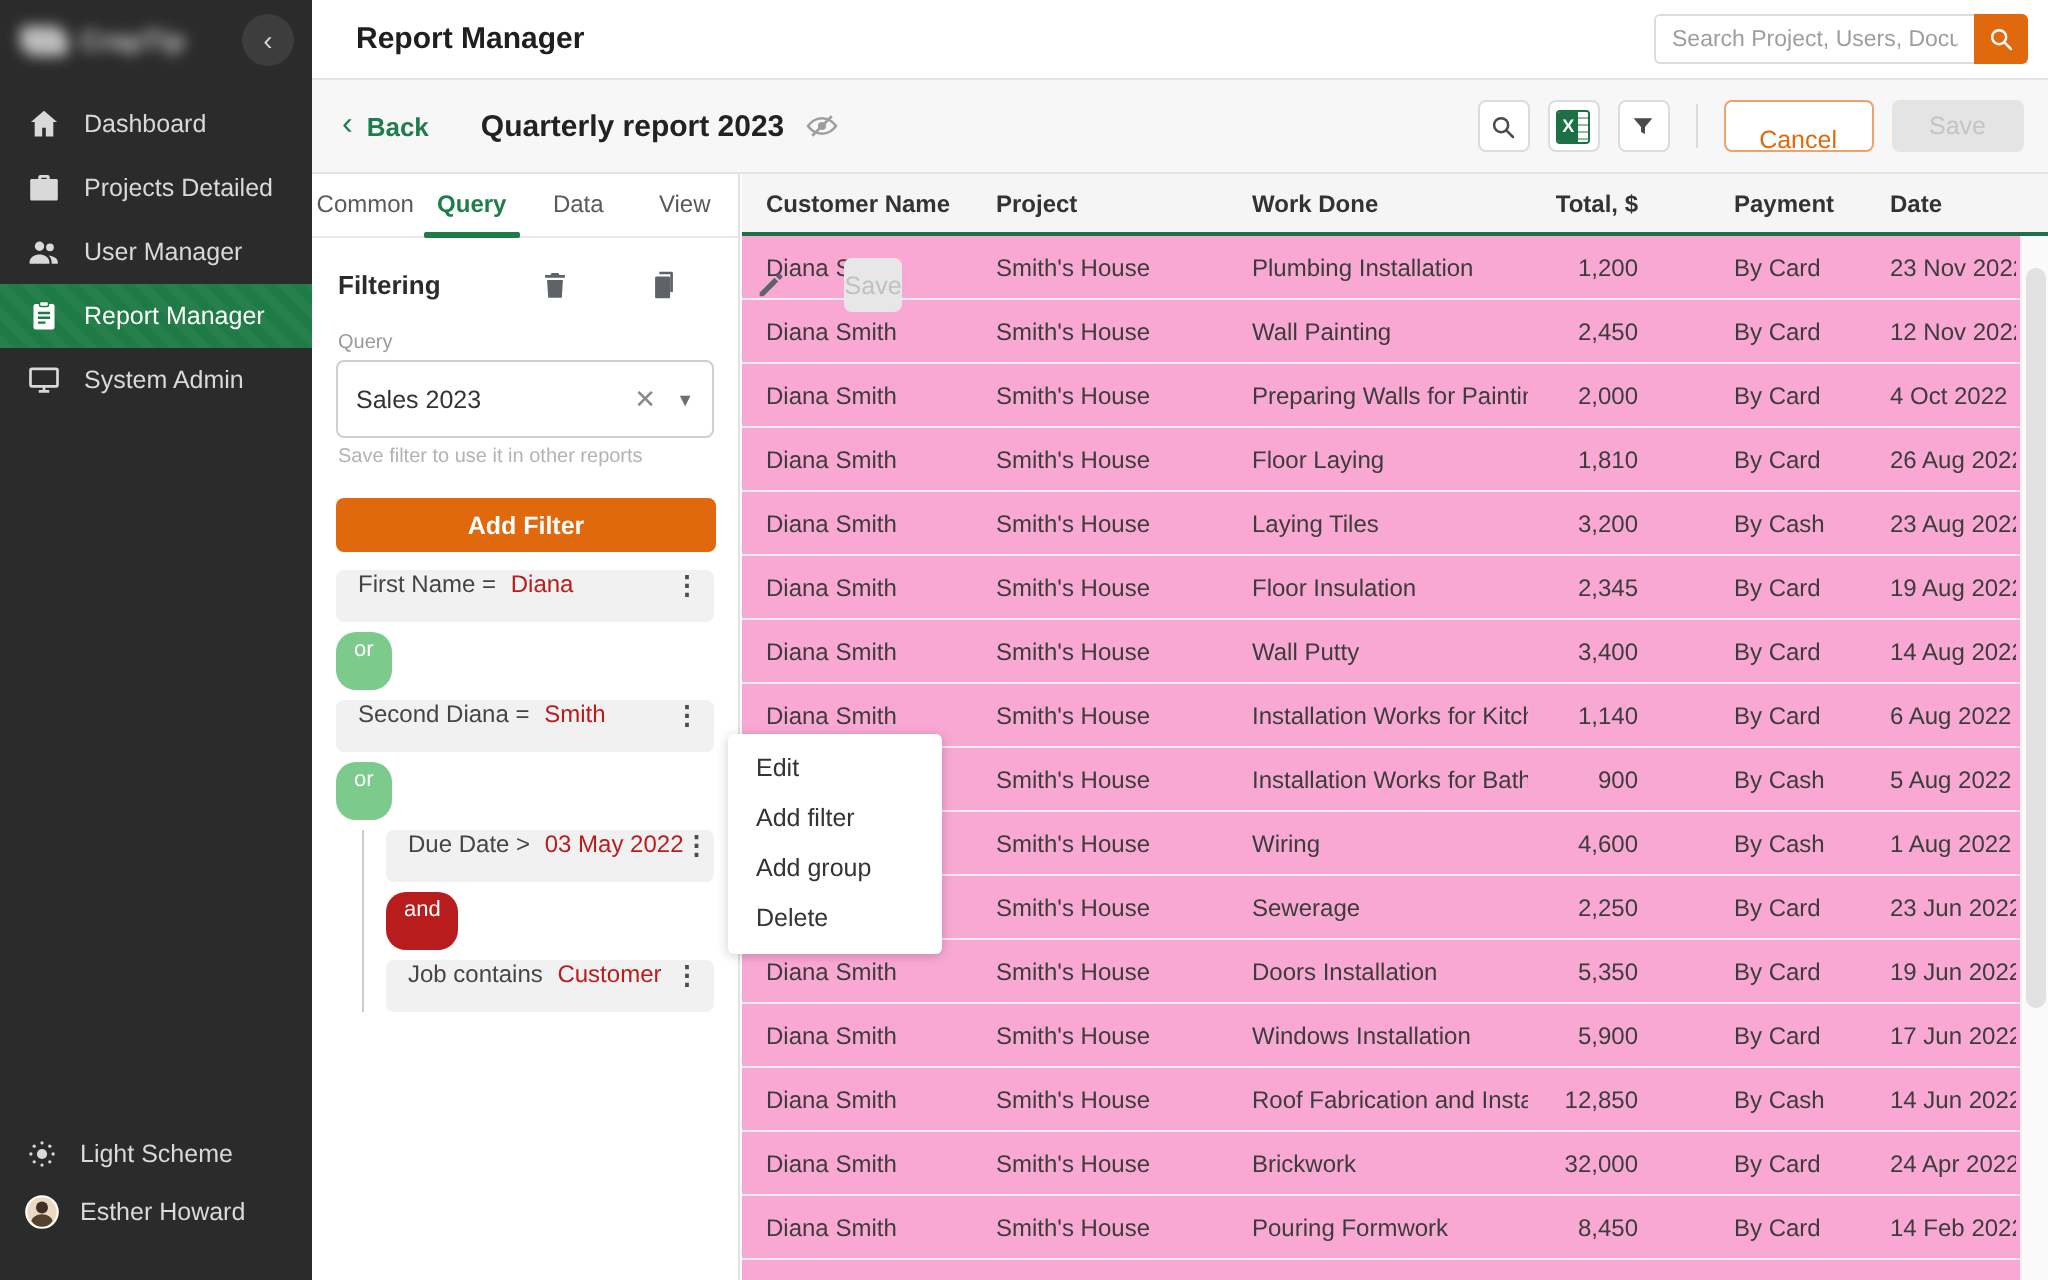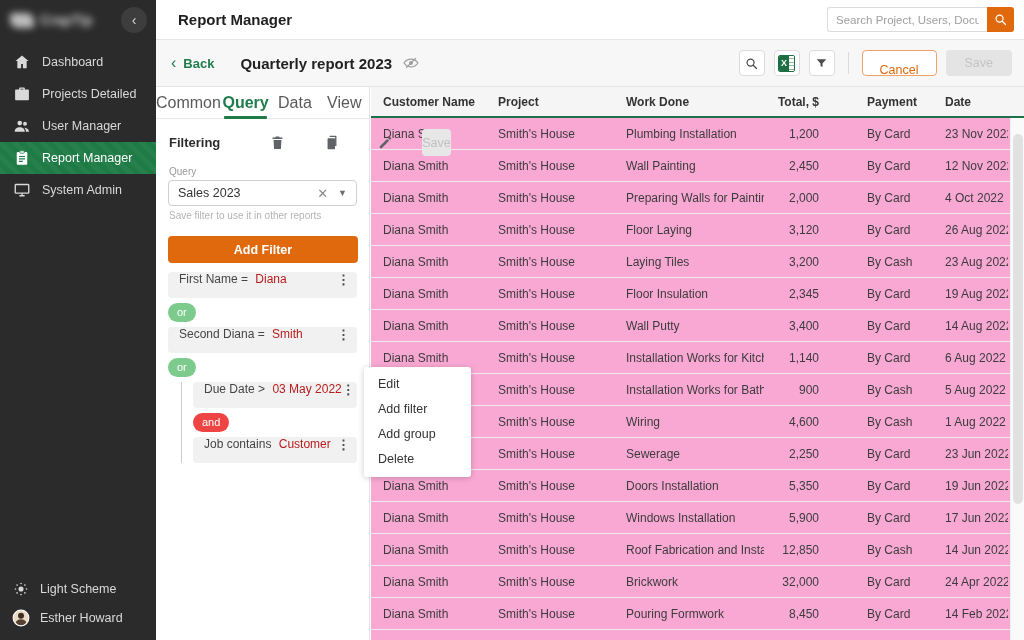--- a/index.html
+++ b/index.html
@@ -12,21 +12,21 @@
   .logo-row { height:40px; display:flex; align-items:center; padding-left:10px; position:relative; }
   .logo-blur { filter:blur(3.5px); color:#c9c9c9; font-weight:bold; font-size:14px; display:flex; align-items:center; gap:6px; }
   .logo-mark { width:24px; height:15px; background:#bdbdbd; border-radius:3px 8px 3px 8px; }
   .collapse-btn { position:absolute; right:9px; top:7px; width:26px; height:26px; border-radius:50%; background:#3D3D3D; color:#d5d5d5; display:flex; align-items:center; justify-content:center; font-size:14px; line-height:1; cursor:pointer; }
   .nav { margin-top:6px; }
   .nav-item { height:32px; display:flex; align-items:center; gap:11px; padding:0 13px; color:#D9D9D9; font-size:12.5px; cursor:pointer; }
   .nav-item.active { background:#1E7B45; color:#fff;
      background-image:repeating-linear-gradient(45deg, rgba(255,255,255,.04) 0 5px, rgba(0,0,0,0) 5px 10px); }
   .nav-ic { width:18px; height:18px; display:flex; }
   .nav-ic svg { width:18px; height:18px; }
-  .sidebar-footer { position:absolute; bottom:8px; left:0; width:100%; }
+  .sidebar-footer { position:absolute; bottom:20px; left:0; width:100%; }
   .footer-item { height:29px; display:flex; align-items:center; gap:10px; padding:0 12px; color:#D9D9D9; font-size:12.5px; cursor:pointer; }
   .footer-ic { width:18px; height:18px; display:flex; }
   .footer-ic svg { width:18px; height:18px; }
 
   
   .topbar { position:absolute; left:156px; top:0; width:868px; height:40px; background:#fff; border-bottom:1px solid #E4E4E4; display:flex; align-items:center; }
   .topbar-title { margin-left:22px; font-size:15px; font-weight:bold; color:#1F1F1F; }
   .search { margin-left:auto; margin-right:10px; display:flex; height:25px; }
   .search input { width:160px; height:25px; border:1px solid #DCDCDC; border-right:none; border-radius:3px 0 0 3px; padding:0 8px; font-size:11.5px; color:#555; outline:none; }
   .search input::placeholder { color:#9E9E9E; }
@@ -46,42 +46,42 @@
   .vdivider { width:1px; height:22px; background:#DBDBDB; margin:0 4px; }
   .btn-cancel { height:26px; padding:12px 17px; border:1px solid #EFA26B; color:#E0680D; background:#fff; border-radius:4px; font-size:12.5px; font-family:inherit; cursor:pointer; }
   .btn-save-top { height:26px; padding:0 19px; border:none; background:#E4E4E4; color:#C4C4C4; border-radius:4px; font-size:12.5px; font-family:inherit; }
   .xls { width:17px; height:17px; border-radius:2px; overflow:hidden; display:flex; border:1px solid #1D7044; }
   .xls-l { width:10px; background:#1D7044; color:#fff; font-size:9px; font-weight:bold; display:flex; align-items:center; justify-content:center; }
   .xls-r { flex:1; background:repeating-linear-gradient(to bottom, #fff 0 2.5px, #8FBD9F 2.5px 3.5px); }
 
   
   .filter-panel { position:absolute; left:156px; top:87px; width:214px; height:553px; background:#fff; border-right:1px solid #E3E3E3; z-index:1; }
   .tabs { height:32px; display:flex; border-bottom:1px solid #E8E8E8; }
-  .tab { flex:1; text-align:center; font-size:16px; color:#5a5a5a; line-height:31px; position:relative; cursor:pointer; }
+  .tab { flex:1; text-align:center; font-size:12px; color:#5a5a5a; line-height:31px; position:relative; cursor:pointer; }
   .tab.active { color:#1F7D4B; font-weight:bold; }
   .tab.active::after { content:""; position:absolute; left:3px; right:3px; bottom:-1px; height:3px; background:#1E7B45; border-radius:1px; }
   .filtering-head { display:flex; align-items:center; padding:10px 12px 6px 13px;gap:28px; }
   .filtering-title { font-size:13px; font-weight:bold; color:#2c2c2c; }
   .tool-ic { width:17px; height:17px; margin-left:21px; display:flex; cursor:pointer; }
   .tool-ic svg { width:17px; height:17px; }
   .btn-save-panel { margin-left:auto; height:27px; width:56px; border:none; background:#E7E7E7; color:#C0C0C0; border-radius:4px; font-size:12.5px; font-family:inherit; }
   .query-label { padding:4px 13px 0; font-size:10px; color:#9A9A9A; }
-  .select { margin:3px 12px 0; height:26px; border:1px solid #CFCFCF; border-radius:4px; background:#fff; display:flex; align-items:center; padding:0 9px; font-size:12.5px; color:#333; cursor:pointer; }
+  .select { margin:3px 12px 0; height:39px; border:1px solid #CFCFCF; border-radius:4px; background:#fff; display:flex; align-items:center; padding:0 9px; font-size:12.5px; color:#333; cursor:pointer; }
   .select .x { margin-left:auto; color:#8A8A8A; font-size:13px; cursor:pointer; }
   .select .caret { margin-left:10px; color:#6e6e6e; font-size:9px; cursor:pointer; }
   .helper { padding:4px 13px 0; font-size:10px; color:#B3B3B3; }
   .add-filter { margin:15px 12px 0; height:27px; background:#E0680D; color:#fff; border:none; border-radius:4px; font-size:12.5px; font-weight:bold; width:190px; display:block; cursor:pointer; font-family:inherit; }
   .filter-area { margin-top:9px; padding:0 12px; }
   .cond { height:26px; background:#F1F1F1; border-radius:4px; display:flex; align-items:flex-start; padding:0 7px 0 11px; font-size:12px; color:#454545; margin-top:4px; }
   .cond .val { color:#b91c1c; margin-left:4px; white-space:pre; }
   .cond .fld { white-space:pre; }
   .cond .kebab { margin-left:auto; color:#4c4c4c; font-size:13px; font-weight:bold; cursor:pointer; }
-  .connector { display:inline-block; height:19px; line-height:19px; padding:0 9px; border-radius:10px; color:#fff; font-size:11px; margin:5px 0 1px; }
+  .connector { display:inline-block; height:29px; line-height:19px; padding:0 9px; border-radius:10px; color:#fff; font-size:11px; margin:5px 0 1px; }
   .connector.or { background:#7CCA8C; }
-  .connector.and { background:#ef4444; }
+  .connector.and { background:#b91c1c; }
   .group { border-left:1px solid #CCCCCC; margin-left:13px; padding-left:11px; margin-top:2px; }
 
   
   .ctx-menu { position:absolute; left:364px; top:367px; width:107px; background:#fff; border-radius:3px; box-shadow:0 1px 6px rgba(0,0,0,.2); padding:5px 0; z-index:5; }
   .ctx-item { height:25px; line-height:25px; padding-left:14px; font-size:12.5px; color:#333; cursor:pointer; }
 
   
   .table-area { position:absolute; left:371px; top:87px; width:653px; height:553px; background:#fff; overflow:hidden; }
   .thead, .trow { display:grid; grid-template-columns:115px 128px 138px 55px 126px 1fr; align-items:center; padding-left:12px; padding-right:16px; }
   .thead { height:31px; background:#F5F5F5; border-bottom:2px solid #1D7048; font-size:12px; font-weight:bold; color:#333; }
@@ -341,21 +341,21 @@
           <div class="cell">Smith's House</div>
           <div class="cell">Preparing Walls for Painting</div>
           <div class="cell num">2,000</div>
           <div class="cell pay">By Card</div>
           <div class="cell">4 Oct 2022</div>
         </div>
         <div class="trow">
           <div class="cell">Diana Smith</div>
           <div class="cell">Smith's House</div>
           <div class="cell">Floor Laying</div>
-          <div class="cell num">3,120</div>
+          <div class="cell num">1,810</div>
           <div class="cell pay">By Card</div>
           <div class="cell">26 Aug 2022</div>
         </div>
         <div class="trow">
           <div class="cell">Diana Smith</div>
           <div class="cell">Smith's House</div>
           <div class="cell">Laying Tiles</div>
           <div class="cell num">3,200</div>
           <div class="cell pay">By Cash</div>
           <div class="cell">23 Aug 2022</div>

